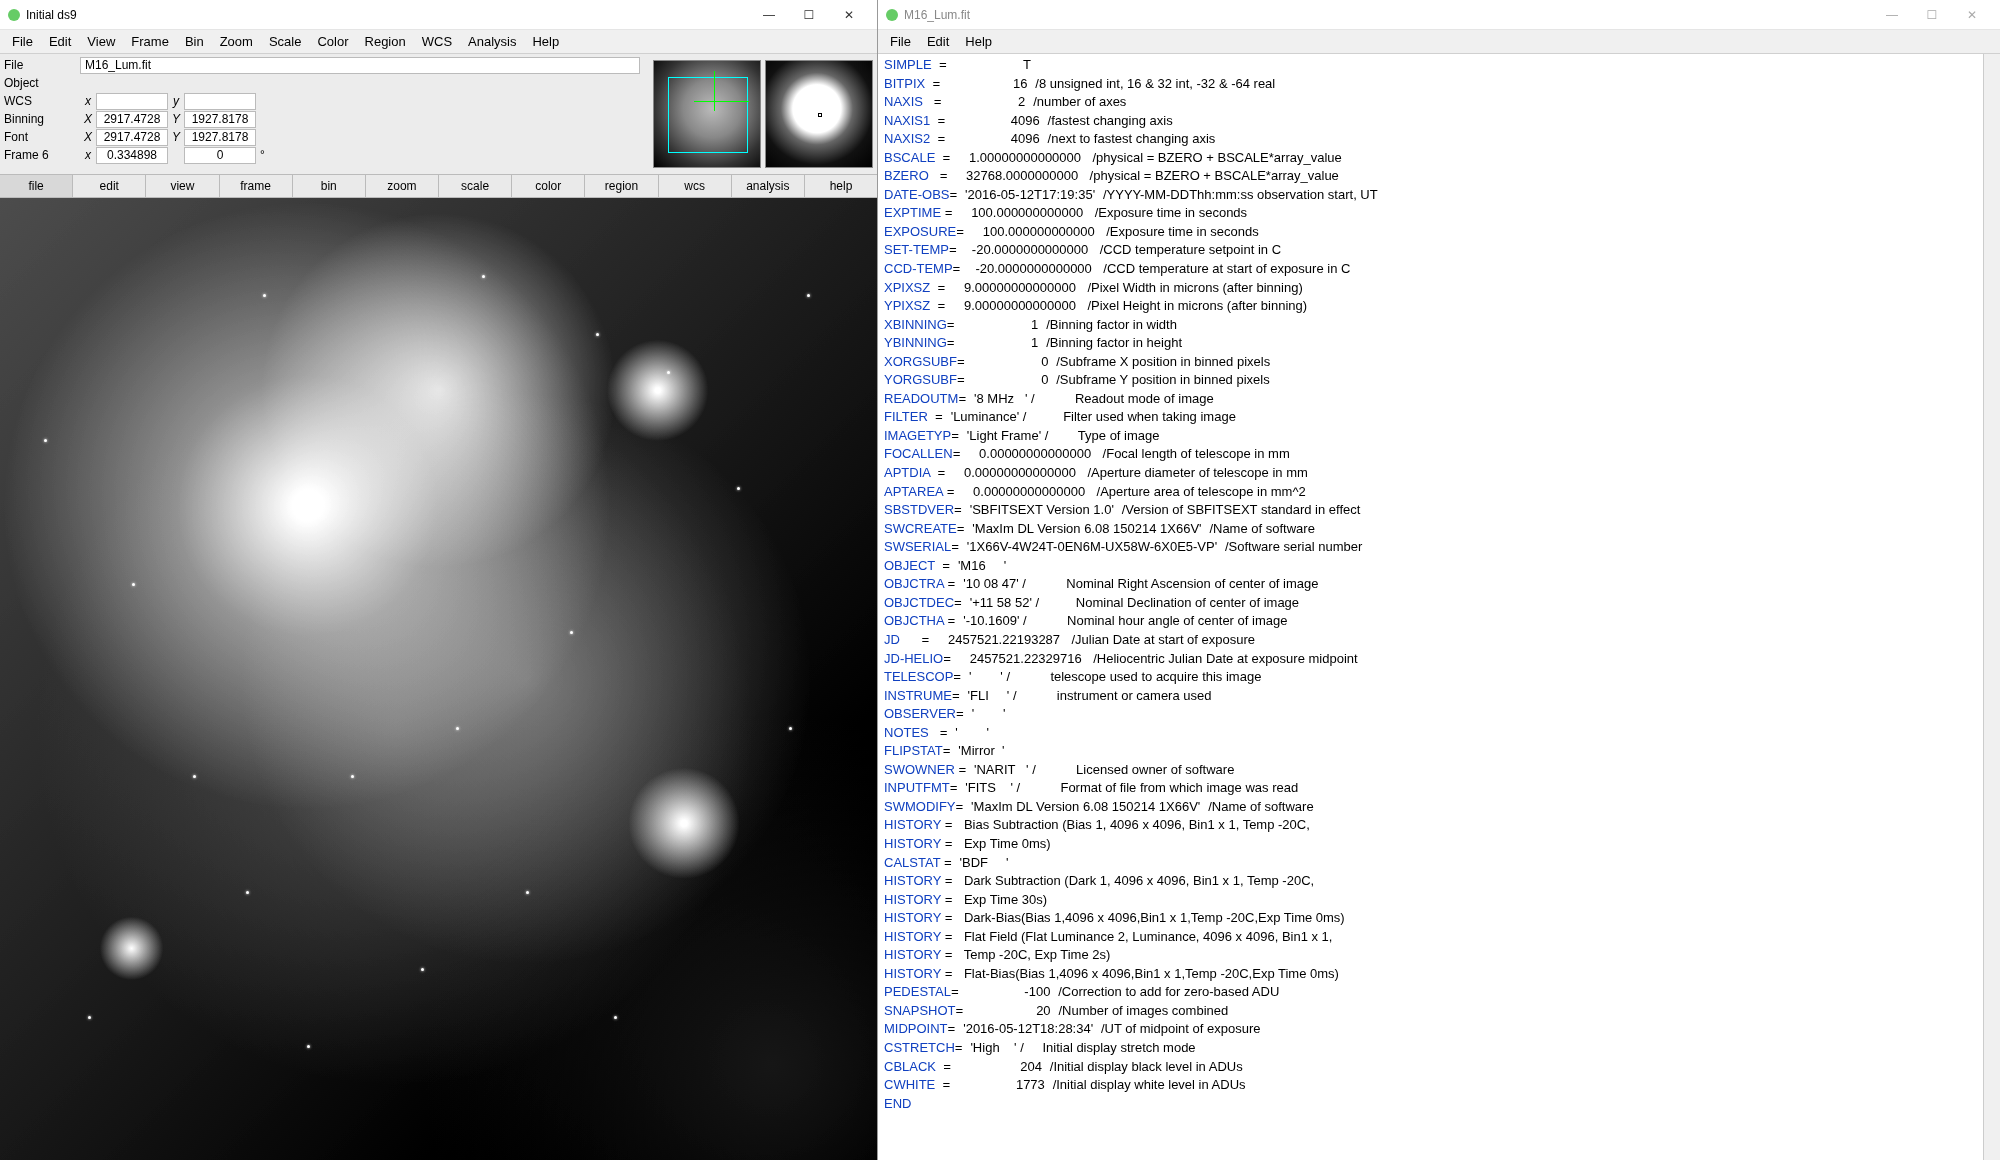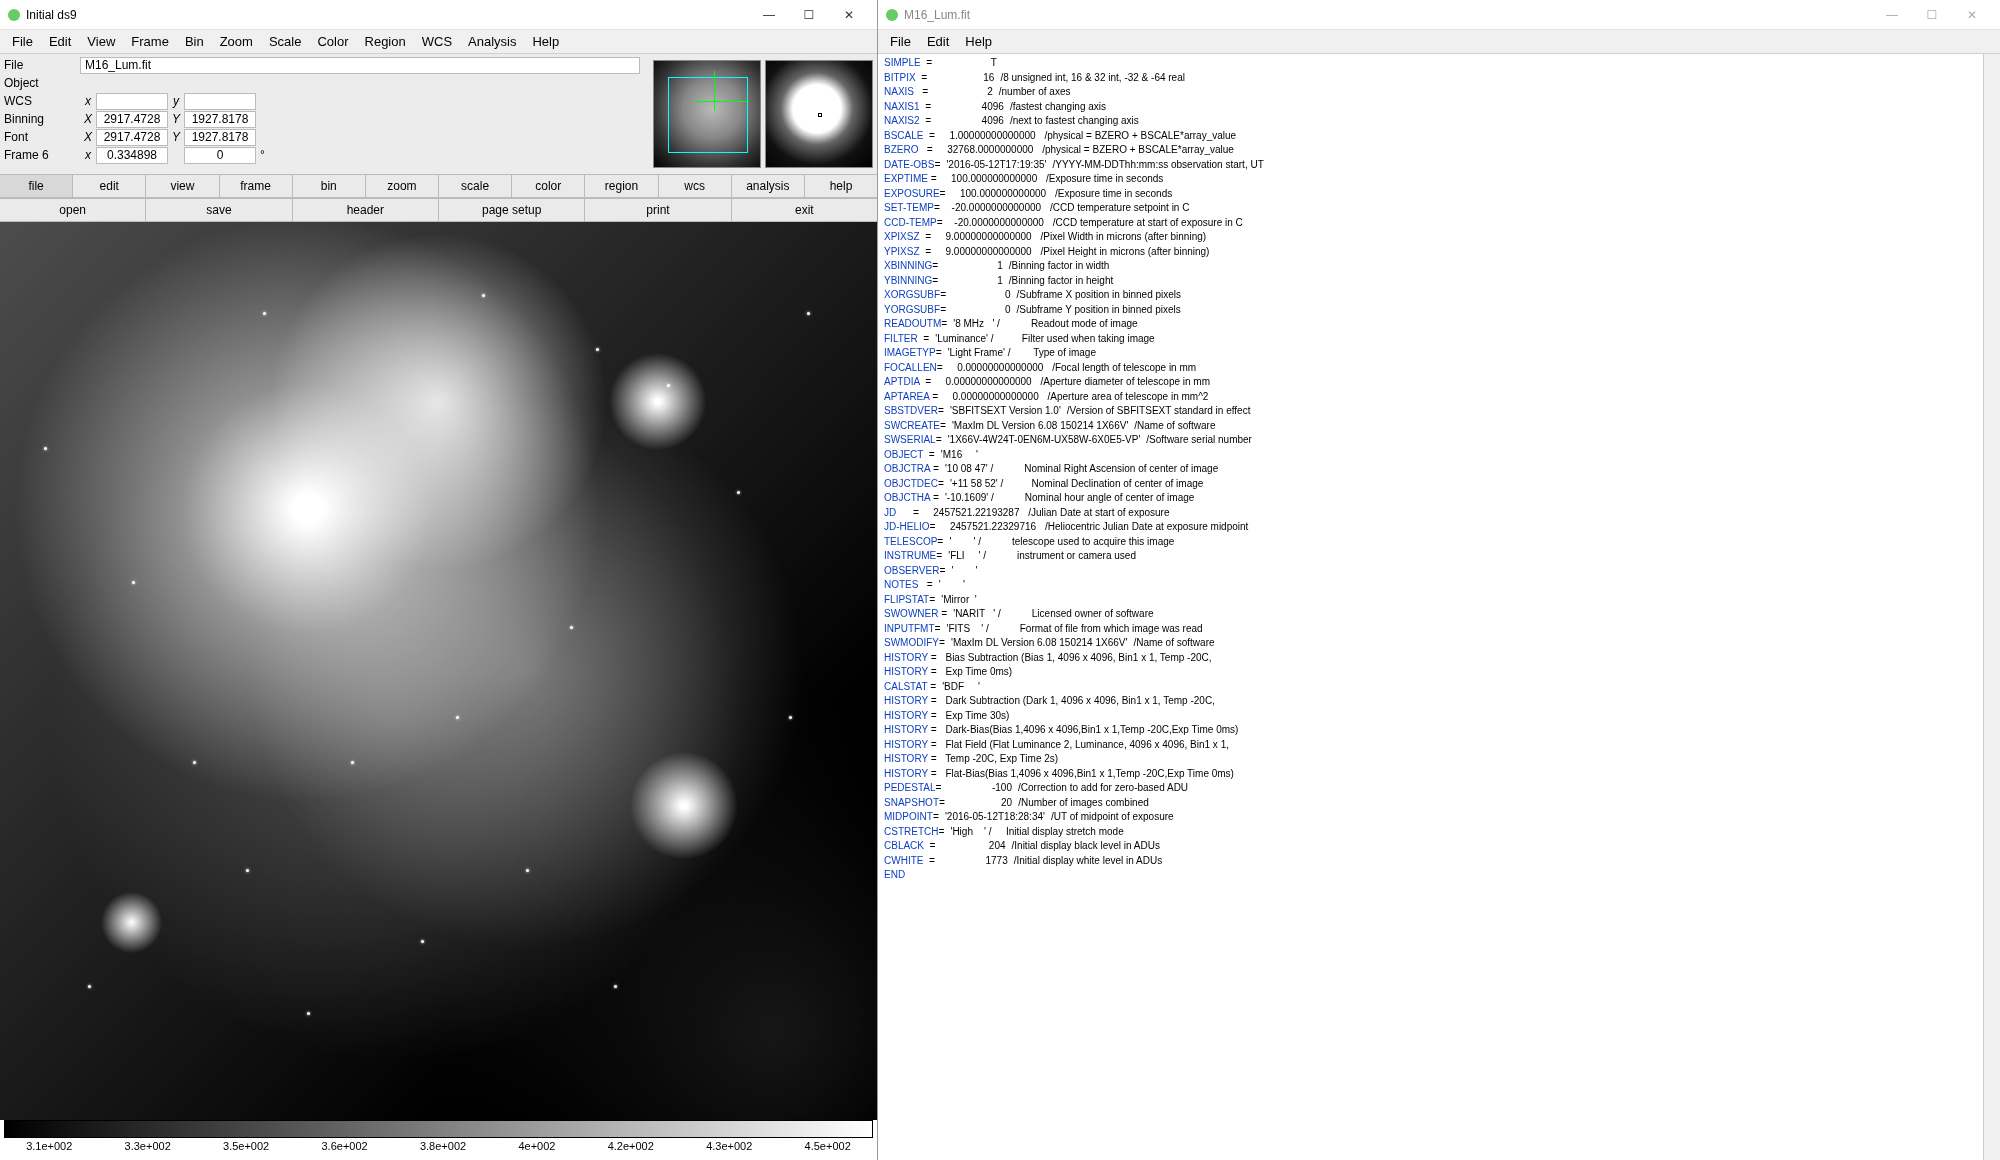--- a/index.html
+++ b/index.html
@@ -47,21 +47,21 @@
   radial-gradient(circle at 45% 55%, rgba(120,120,120,.6) 0%, transparent 50%),
   radial-gradient(circle at 88% 90%, rgba(40,40,40,1) 0%, transparent 30%),
   linear-gradient(135deg, #555 0%, #333 40%, #111 80%, #000 100%);
   filter: contrast(1.2);
 }
 .stars { position: absolute; inset: 0; }
 .stars i { position: absolute; width: 3px; height: 3px; background: #fff; border-radius: 50%; box-shadow: 0 0 3px #fff; }
 .colorbar-area { height: 40px; background: #fff; }
 .colorbar { height: 18px; background: linear-gradient(to right, #000, #fff); border: 1px solid #000; margin: 0 4px; }
 .ticks { display: flex; justify-content: space-around; font-size: 11px; padding-top: 2px; }
-.header-text { flex: 1; overflow: auto; padding: 2px 6px; font-family: "Consolas","Courier New",monospace; font-size: 10px; line-height: 1.35; white-space: pre; }
+.header-text { flex: 1; overflow: auto; padding: 2px 6px; font-family: "Consolas","Courier New",monospace; font-size: 13px; line-height: 1.35; white-space: pre; }
 .hkey   { color: #1040c0; }
 .hval   { color: #000; }
 .hcomm  { color: #000; }
 .scrollbar-y { width: 17px; background: #f0f0f0; border-left: 1px solid #ccc; }
 .right-body { flex: 1; display: flex; overflow: hidden; }
 </style>
 </head>
 <body>
 
 <div class="left">
@@ -147,28 +147,20 @@
       <div class="btn">view</div>
       <div class="btn">frame</div>
       <div class="btn">bin</div>
       <div class="btn">zoom</div>
       <div class="btn">scale</div>
       <div class="btn">color</div>
       <div class="btn">region</div>
       <div class="btn">wcs</div>
       <div class="btn">analysis</div>
       <div class="btn">help</div>
-    </div>
-  <div class="btnbar" id="btnrow2">
-      <div class="btn" style="flex: 1 1 0%;">open</div>
-      <div class="btn" style="flex: 1 1 0%;">save</div>
-      <div class="btn" style="flex: 1 1 0%;">header</div>
-      <div class="btn" style="flex: 1 1 0%;">page setup</div>
-      <div class="btn" style="flex: 1 1 0%;">print</div>
-      <div class="btn" style="flex: 1 1 0%;">exit</div>
     </div>
 
   <div class="image">
     <div class="nebula"></div>
     <div class="stars" id="stars">
         <i style="left: 10%; top: 85%;"></i>
         <i style="left: 22%; top: 60%;"></i>
         <i style="left: 30%; top: 10%;"></i>
         <i style="left: 55%; top: 8%;"></i>
         <i style="left: 68%; top: 14%;"></i>
@@ -183,34 +175,20 @@
         <i style="left: 5%; top: 25%;"></i>
         <i style="left: 92%; top: 10%;"></i>
         <i style="left: 65%; top: 45%;"></i>
         <i style="left: 52%; top: 55%;"></i>
         <i style="left: 40%; top: 60%;"></i>
         <i style="left: 28%; top: 72%;"></i>
         <i style="left: 70%; top: 85%;"></i>
       </div>
   </div>
 
-  <div class="colorbar-area">
-    <div class="colorbar"></div>
-    <div class="ticks" id="cbticks">
-        <span>3.1e+002</span>
-        <span>3.3e+002</span>
-        <span>3.5e+002</span>
-        <span>3.6e+002</span>
-        <span>3.8e+002</span>
-        <span>4e+002</span>
-        <span>4.2e+002</span>
-        <span>4.3e+002</span>
-        <span>4.5e+002</span>
-      </div>
-  </div>
 </div>
 
 <div class="right">
   <div class="titlebar inactive">
     <span class="tb-icon"></span>
     <span>M16_Lum.fit</span>
     <span class="spacer"></span>
     <span class="win-btn">—</span>
     <span class="win-btn">☐</span>
     <span class="win-btn">✕</span>

